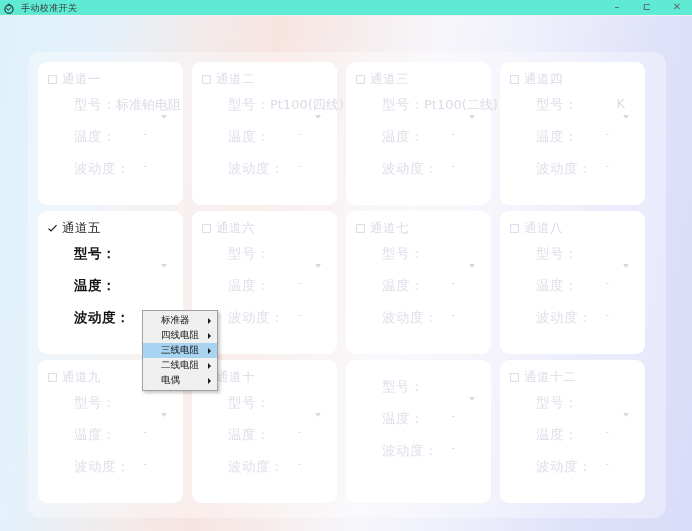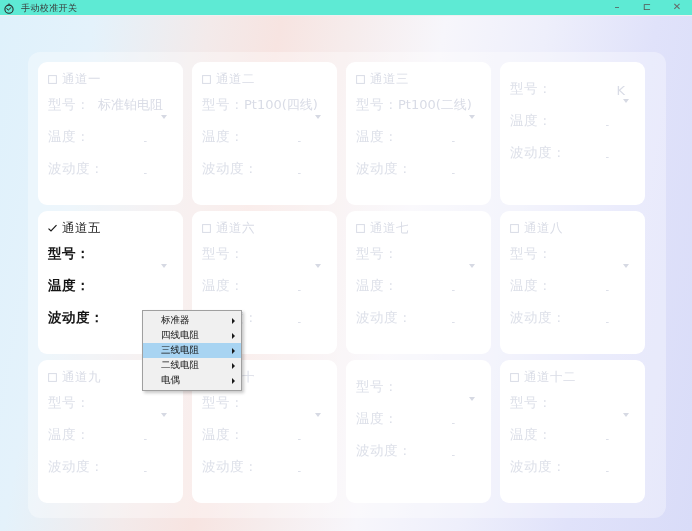--- a/index.html
+++ b/index.html
@@ -135,23 +135,24 @@
     white-space: nowrap;
     font-family: "DejaVu Sans", sans-serif;
   }
   .card.active .card-title {
     color: #1c1c1c;
     font-weight: normal;
   }
 
   .row {
     display: flex;
-    align-items: flex-end;
+    align-items: flex-start;
     margin-top: 11px;
     position: relative;
+    margin-left: 26px;
   }
   .row.r-model { margin-top: 9px; }
   .row.r-temp  { margin-top: 14px; }
   .row.r-fluct { margin-top: 14px; }
 
   .lbl {
     font-size: 13.5px;
     color: #dde0e9;
     letter-spacing: 0.5px;
     white-space: nowrap;
@@ -184,21 +185,21 @@
     border-left: 3.5px solid transparent;
     border-right: 3.5px solid transparent;
     border-top: 4px solid #d6d9e3;
   }
 
   
   #context-menu {
     position: absolute;
     left: 114px;
     top: 258px;
-    width: 100px;
+    width: 76px;
     background: #f0f0f0;
     border: 1px solid #a0a0a0;
     box-shadow: 2px 2px 3px rgba(0,0,0,0.22);
     padding: 2px 0;
     z-index: 50;
   }
   .menu-item {
     height: 15px;
     display: flex;
     align-items: center;
@@ -317,20 +318,28 @@
           <div class="row r-temp">
             <span class="lbl">温度：</span>
             <span class="val dash">-</span>
           </div>
           <div class="row r-fluct">
             <span class="lbl">波动度：</span>
             <span class="val dash">-</span>
           </div>
         </div>
         <div class="card">
+          <div class="card-head">
+            <span class="chk">
+              <svg width="9" height="9" viewBox="0 0 9 9">
+                <rect x="0.6" y="0.6" width="7.8" height="7.8" fill="none" stroke="#d9dce6" stroke-width="1"></rect>
+              </svg>
+            </span>
+            <span class="card-title">通道四</span>
+          </div>
           <div class="row r-model">
             <span class="lbl">型号：</span>
             <span class="val">K</span>
             <span class="caret"></span>
           </div>
           <div class="row r-temp">
             <span class="lbl">温度：</span>
             <span class="val dash">-</span>
           </div>
           <div class="row r-fluct">

